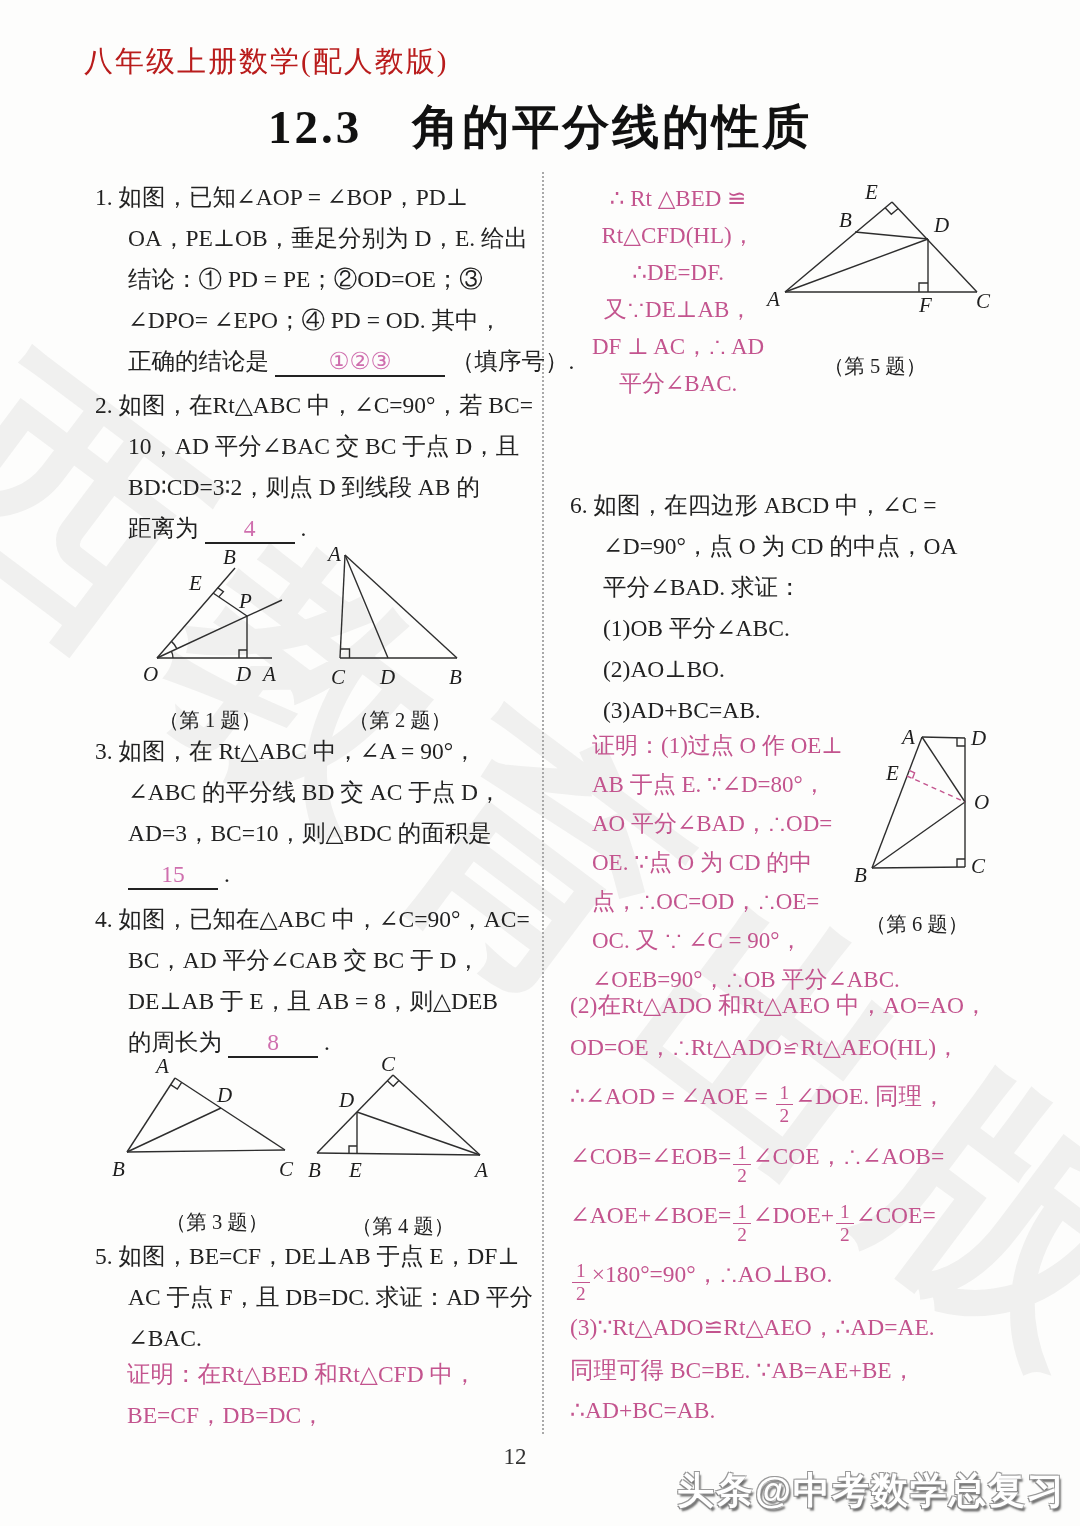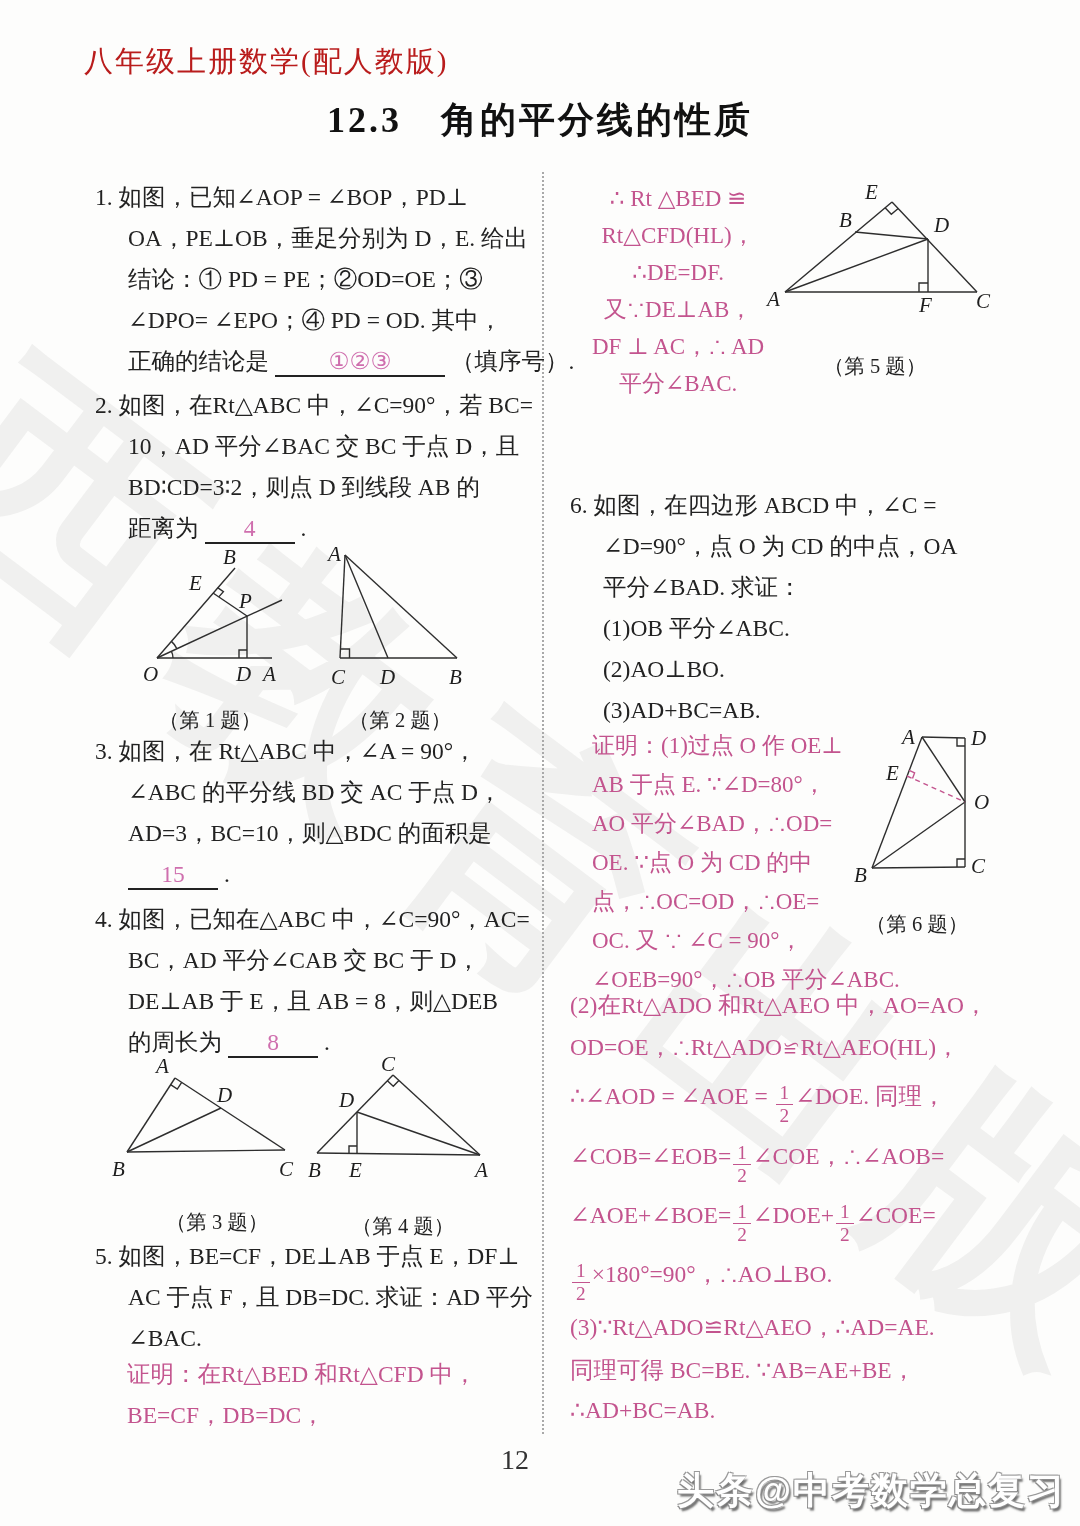--- a/index.html
+++ b/index.html
@@ -9,40 +9,40 @@
   }
   .abs{position:absolute;}
   
   .wm-diag{
     position:absolute;left:-170px;top:120px;
     transform:rotate(37deg);transform-origin:0 0;
     font-size:250px;font-weight:bold;letter-spacing:46px;
     color:rgba(70,70,70,0.07);white-space:nowrap;pointer-events:none;
   }
   .hdr{left:84px;top:42px;font-size:29px;letter-spacing:2px;color:#b91c1c;}
-  .ttl{left:0;top:96px;width:1080px;text-align:center;font-size:36px;font-weight:bold;letter-spacing:3px;color:#111;}
+  .ttl{left:0;top:96px;width:1080px;text-align:center;font-size:47px;font-weight:bold;letter-spacing:3px;color:#111;}
   .divider{left:542px;top:172px;height:1262px;width:0;border-left:2px dotted #a9a9a9;}
   .ln{white-space:nowrap;line-height:41px;font-size:23.5px;}
   .lnr{white-space:nowrap;line-height:37px;font-size:23px;}
   .prob{padding-left:33px;}
   .prob .first{margin-left:-33px;}
   .pink{color:#c3548e;}
   .ans{
     display:inline-block;text-align:center;border-bottom:2px solid #222;
     color:#cf6fae;padding:0 10px;line-height:28px;margin:0 6px;
   }
   .cap{font-size:20.5px;color:#222;text-align:center;white-space:nowrap;margin-top:16px;}
   svg{overflow:visible;}
   svg .geo{stroke:#2e2e2e;stroke-width:1.4;fill:none;}
   svg .geo-pink{stroke:#c3548e;stroke-width:1.4;fill:none;}
   svg text{font-size:21px;font-style:italic;fill:#1e1e1e;font-family:"Liberation Serif","DejaVu Serif",serif;}
   .frac{display:inline-block;text-align:center;vertical-align:-0.95em;line-height:1.05;font-size:0.82em;padding:0 2px;}
   .frac .n{display:block;border-bottom:1.5px solid currentColor;padding:0 4px 1px;}
   .frac .d{display:block;padding-top:1px;}
-  .pgnum{left:470px;top:1444px;width:90px;text-align:center;font-size:28px;color:#333;}
+  .pgnum{left:470px;top:1444px;width:90px;text-align:center;font-size:23px;color:#333;}
   .byline{
     right:14px;top:1466px;font-size:37px;font-weight:bold;letter-spacing:2px;color:#fff;
     text-shadow:-1px -1px 0 #9a9a9a,1px -1px 0 #9a9a9a,-1px 1px 0 #8a8a8a,2px 3px 2px rgba(40,40,40,.65);
     font-family:"Liberation Sans","DejaVu Sans",sans-serif;
   }
 </style>
 </head>
 <body>
 
 <div class="wm-diag">江西教育出版社</div>

